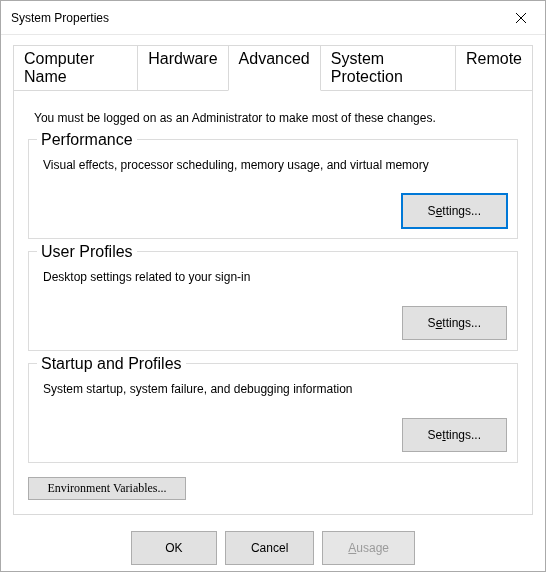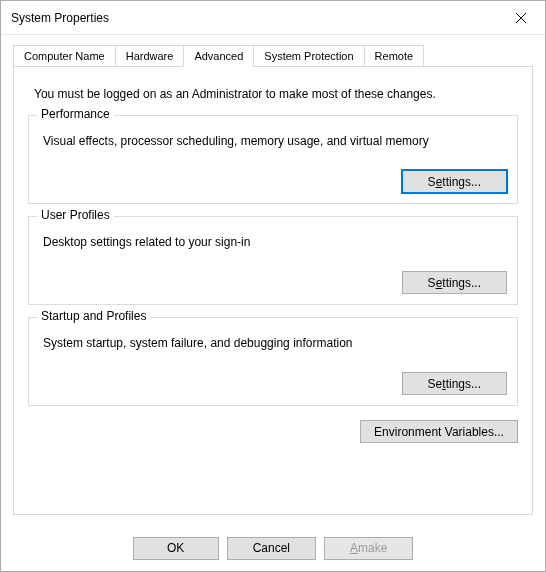--- a/index.html
+++ b/index.html
@@ -49,21 +49,21 @@
     display: flex;
     position: relative;
     z-index: 2;
   }
   .tab {
     padding: 4px 10px 4px 10px;
     border: 1px solid #d9d9d9;
     border-bottom: none;
     background: #ffffff;
     margin-right: 0px;
-    font-size: 11px;
+    font-size: 16px;
     cursor: default;
     position: relative;
   }
   .tab:not(:first-child) { margin-left: -1px; }
   .tab.active {
     background: #ffffff;
     border-color: #d9d9d9;
     border-bottom: 1px solid #ffffff;
     margin-bottom: -1px;
     z-index: 3;
@@ -86,50 +86,51 @@
     position: relative;
     padding: 18px 10px 10px 10px;
     margin-bottom: 12px;
   }
   .groupbox-title {
     position: absolute;
     top: -9px;
     left: 8px;
     background: #ffffff;
     padding: 0 4px;
-    font-size: 12px;
+    font-size: 16px;
   }
   .groupbox-text {
     margin: 0 0 22px 4px;
     font-size: 12px;
   }
   .btn-row {
     display: flex;
     justify-content: flex-end;
   }
   .btn {
     min-width: 86px;
-    height: 23px;
+    height: 34px;
     border: 1px solid #adadad;
     background: #e1e1e1;
     font-family: inherit;
     font-size: 12px;
     padding: 0 25px;
     cursor: default;
     text-align: center;
   }
   .btn.focused {
     outline: 2px solid #0078d7;
     outline-offset: -1px;
   }
   .btn .ul { text-decoration: underline; }
   .env-row {
     display: flex;
-    justify-content: flex-end;
+    justify-content: flex-start;
     margin-top: 14px;
+    font-family: Liberation Serif, serif;
   }
   .env-btn {
     min-width: 158px;
     height: 23px;
     border: 1px solid #adadad;
     background: #e1e1e1;
     font-family: inherit;
     font-size: 12px;
     padding: 0 10px;
     cursor: default;
@@ -205,16 +206,16 @@
         <button class="env-btn"><span>Enviro</span><span class="ul">n</span><span>ment Variables...</span></button>
       </div>
 
     </div>
 
   </div>
 
   <div class="footer">
     <button class="btn">OK</button>
     <button class="btn">Cancel</button>
-    <button class="btn disabled"><span class="ul">A</span><span>make</span></button>
+    <button class="btn disabled"><span class="ul">A</span><span>usage</span></button>
   </div>
 
 </div>
 
 </body></html>

